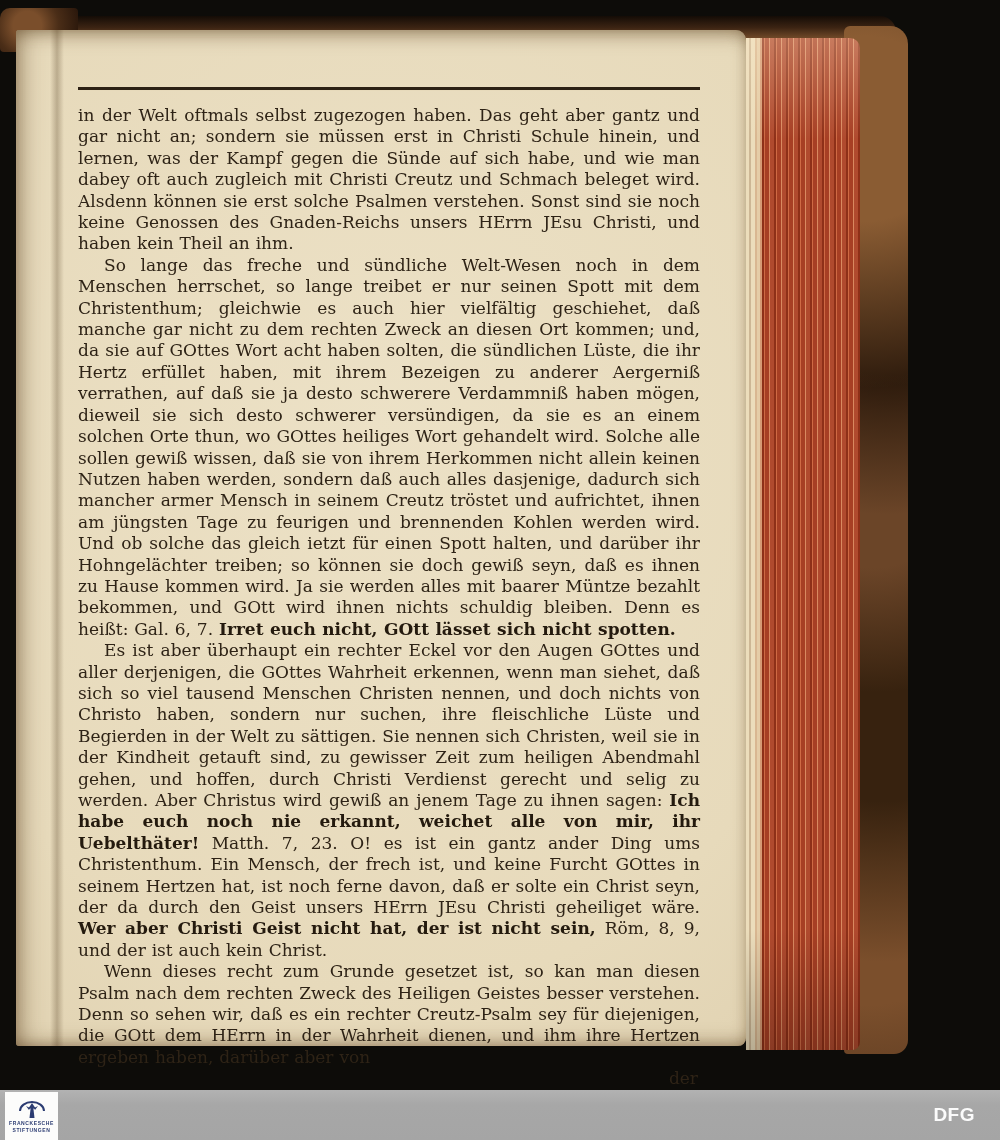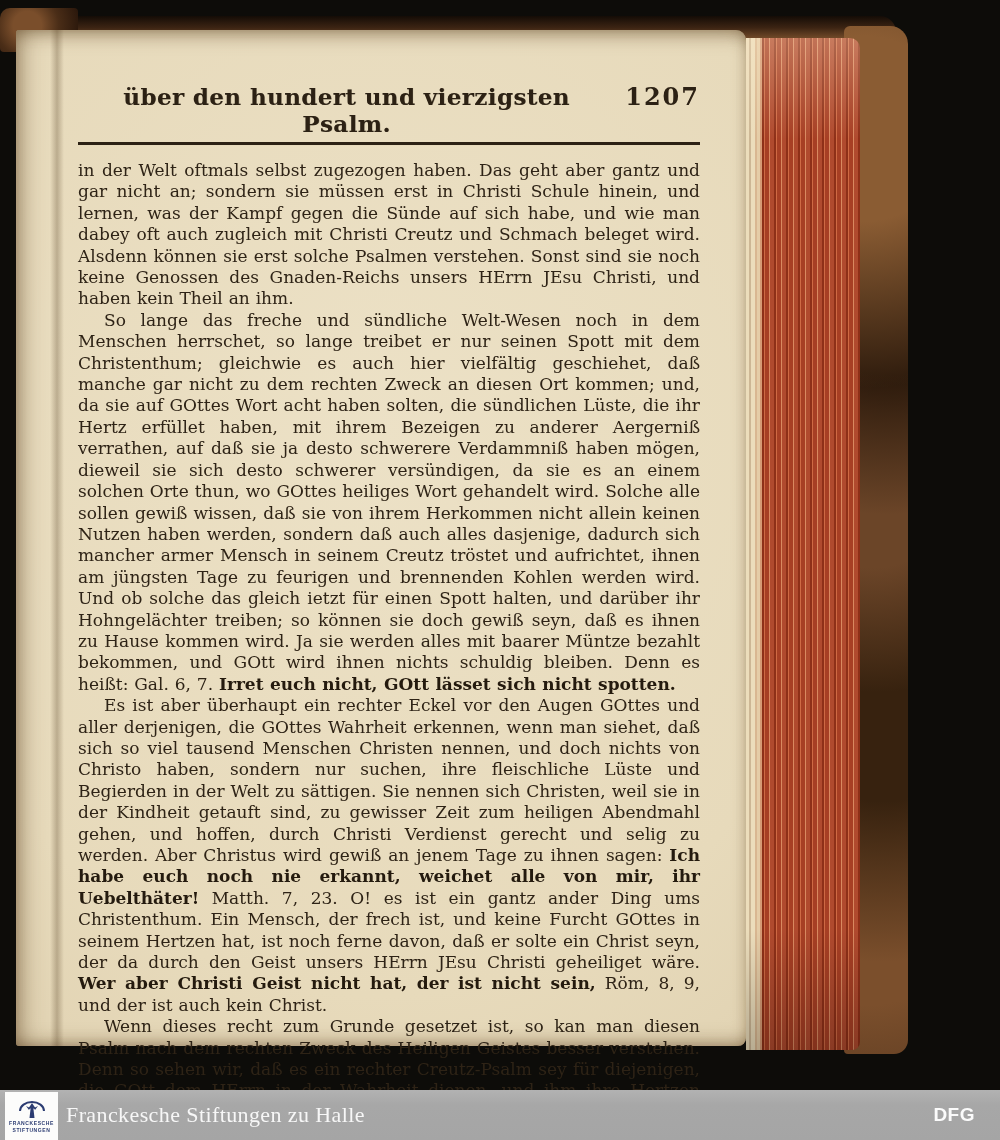--- a/index.html
+++ b/index.html
@@ -109,24 +109,20 @@
 <body>
 
 <div class="book-top-edge"></div>
 <div class="corner-leather-tl"></div>
 <div class="cover-right"></div>
 <div class="fore-edge"></div>
 
 <div class="page">
   <div class="gutter-crease"></div>
   <div class="page-content">
-    <div class="header-row">
-      <span class="header-title">über den hundert und vierzigsten Psalm.</span>
-      <span class="header-number">1207</span>
-    </div>
     <div class="header-rule"></div>
     <div class="body-text">
         <p class="para"><span>in der Welt oftmals selbst zugezogen haben.  Das geht aber gantz und gar nicht an; sondern sie müssen erst in Christi Schule hinein, und lernen, was der Kampf gegen die Sünde auf sich habe, und wie man dabey oft auch zugleich mit Christi Creutz und Schmach beleget wird.  Alsdenn können sie erst solche Psalmen verstehen.  Sonst sind sie noch keine Genossen des Gnaden-Reichs unsers HErrn JEsu Christi, und haben kein Theil an ihm.</span></p>
         <p class="para indent"><span>So lange das freche und sündliche Welt-Wesen noch in dem Menschen herrschet, so lange treibet er nur seinen Spott mit dem Christenthum; gleichwie es auch hier vielfältig geschiehet, daß manche gar nicht zu dem rechten Zweck an diesen Ort kommen; und, da sie auf GOttes Wort acht haben solten, die sündlichen Lüste, die ihr Hertz erfüllet haben, mit ihrem Bezeigen zu anderer Aergerniß verrathen, auf daß sie ja desto schwerere Verdammniß haben mögen, dieweil sie sich desto schwerer versündigen, da sie es an einem solchen Orte thun, wo GOttes heiliges Wort gehandelt wird.  Solche alle sollen gewiß wissen, daß sie von ihrem Herkommen nicht allein keinen Nutzen haben werden, sondern daß auch alles dasjenige, dadurch sich mancher armer Mensch in seinem Creutz tröstet und aufrichtet, ihnen am jüngsten Tage zu feurigen und brennenden Kohlen werden wird.  Und ob solche das gleich ietzt für einen Spott halten, und darüber ihr Hohngelächter treiben; so können sie doch gewiß seyn, daß es ihnen zu Hause kommen wird.  Ja sie werden alles mit baarer Müntze bezahlt bekommen, und GOtt wird ihnen nichts schuldig bleiben. Denn es heißt: Gal. 6, 7. </span><span class="bold">Irret euch nicht, GOtt lässet sich nicht spotten.</span></p>
         <p class="para indent"><span>Es ist aber überhaupt ein rechter Eckel vor den Augen GOttes und aller derjenigen, die GOttes Wahrheit erkennen, wenn man siehet, daß sich so viel tausend Menschen Christen nennen, und doch nichts von Christo haben, sondern nur suchen, ihre fleischliche Lüste und Begierden in der Welt zu sättigen. Sie nennen sich Christen, weil sie in der Kindheit getauft sind, zu gewisser Zeit zum heiligen Abendmahl gehen, und hoffen, durch Christi Verdienst gerecht und selig zu werden.  Aber Christus wird gewiß an jenem Tage zu ihnen sagen: </span><span class="bold">Ich habe euch noch nie erkannt, weichet alle von mir, ihr Uebelthäter!</span><span> Matth. 7, 23.  O! es ist ein gantz ander Ding ums Christenthum. Ein Mensch, der frech ist, und keine Furcht GOttes in seinem Hertzen hat, ist noch ferne davon, daß er solte ein Christ seyn, der da durch den Geist unsers HErrn JEsu Christi geheiliget wäre.  </span><span class="bold">Wer aber Christi Geist nicht hat, der ist nicht sein,</span><span> Röm, 8, 9, und der ist auch kein Christ.</span></p>
         <p class="para indent"><span>Wenn dieses recht zum Grunde gesetzet ist, so kan man diesen Psalm nach dem rechten Zweck des Heiligen Geistes besser verstehen.  Denn so sehen wir, daß es ein rechter Creutz-Psalm sey für diejenigen, die GOtt dem HErrn in der Wahrheit dienen, und ihm ihre Hertzen ergeben haben, darüber aber von</span></p>
       </div>
     <div class="catchword">der</div>
   </div>
 </div>
@@ -134,15 +130,14 @@
 <div class="footer-bar">
   <div class="footer-logo-box">
     <svg class="logo-glyph" viewBox="0 0 30 20" xmlns="http://www.w3.org/2000/svg">
       <path d="M3 12 A 12 9 0 0 1 27 12" fill="none" stroke="#2c3c72" stroke-width="2"></path>
       <path d="M15 4 L19 10 L16.4 9.4 L17.5 19 L12.5 19 L13.6 9.4 L11 10 Z" fill="#2c3c72"></path>
       <path d="M9 7 L13 9 L12 11 Z M21 7 L17 9 L18 11 Z" fill="#2c3c72"></path>
     </svg>
     <div class="logo-text">FRANCKESCHE</div>
     <div class="logo-text">STIFTUNGEN</div>
   </div>
-  <div class="footer-title">Franckesche Stiftungen zu Halle</div>
   <div class="dfg-logo">DFG</div>
 </div>
 
 </body></html>

